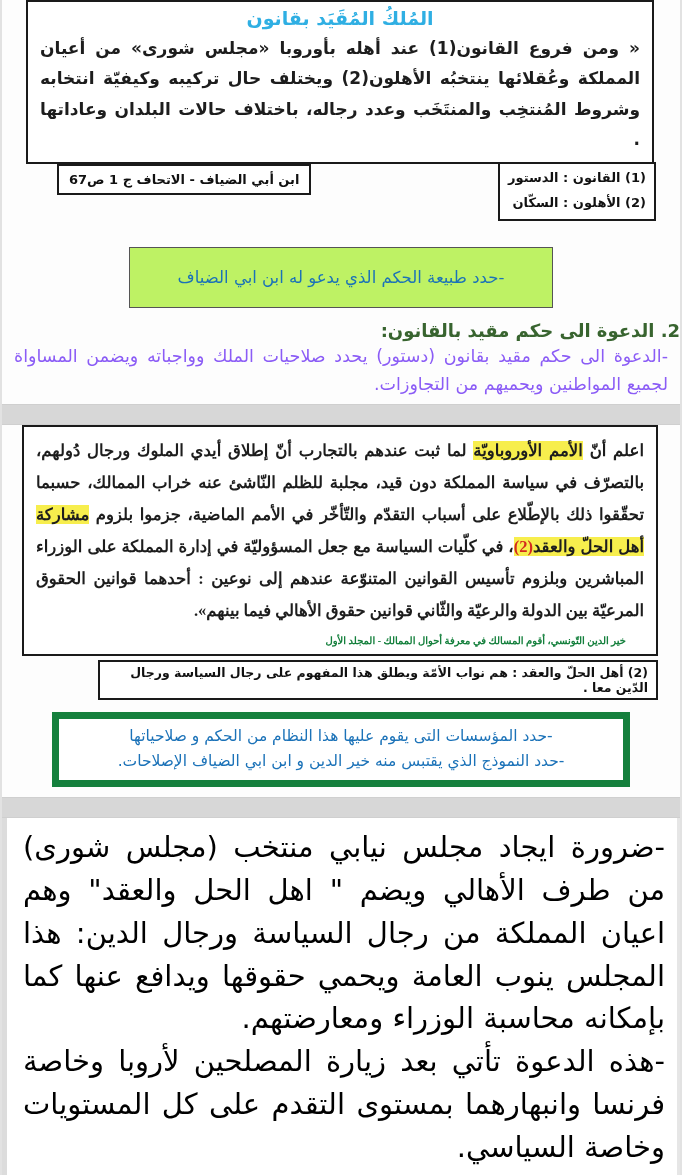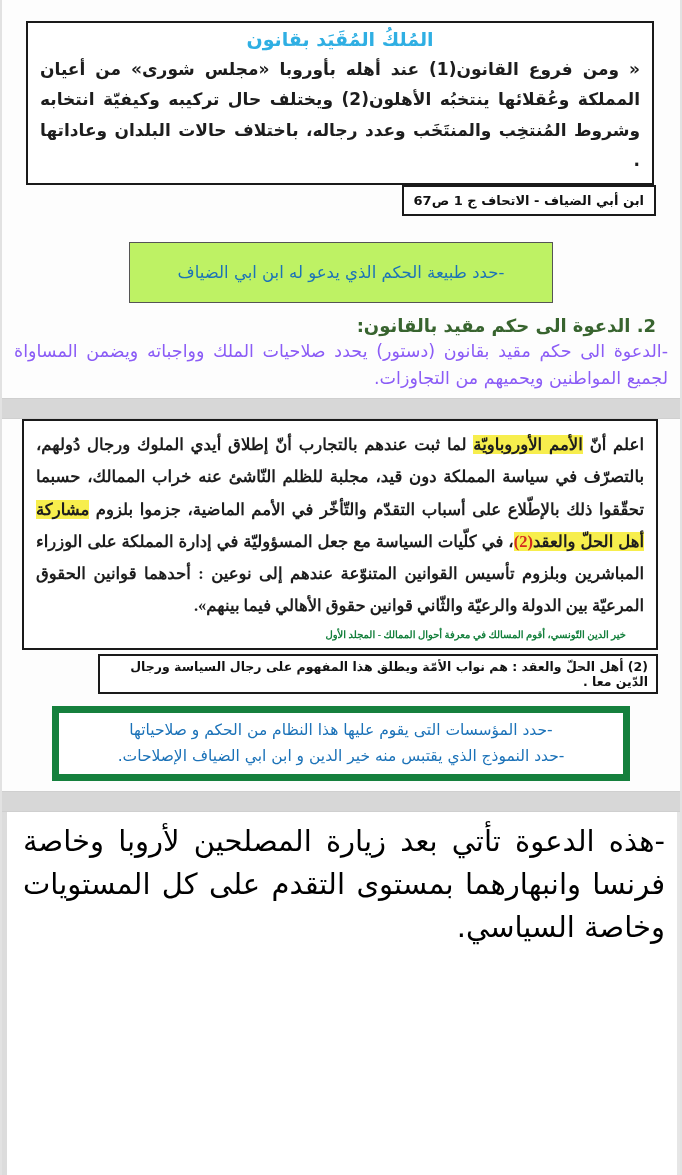--- a/index.html
+++ b/index.html
@@ -17,21 +17,21 @@
     font-family:"DejaVu Sans","Liberation Sans",sans-serif;
     direction:rtl;
   }
   .page{
     width:682px;height:1175px;background:#fdfdfd;
     overflow:hidden;position:relative;
     border-left:2px solid #e2e2e2;border-right:2px solid #e2e2e2;
   }
   
   .quote1{
-    margin:21px 26px 0 24px;
+    margin:0 26px 0 24px;
     border:2px solid var(--border-dark);
     padding:3px 12px 8px 12px;
     background:#fff;
   }
   .q1-title{
     text-align:center;color:var(--title-blue);
     font-weight:bold;font-size:19px;padding:2px 0 4px;
   }
   .q1-body{
     font-size:17px;font-weight:600;color:#1d1d1d;
@@ -53,21 +53,21 @@
     margin-top:2px;
   }
   
   .task1{
     width:424px;margin:26px auto 0;border:1px solid #555;
     padding:20px 8px;text-align:center;
     color:var(--task-blue);font-size:16.5px;background:#bef264;
   }
   
   .sec2-heading{
-    margin:12px 24px 0;color:var(--heading-green);
+    margin:12px 0 0;color:var(--heading-green);
     font-weight:bold;font-size:18px;
   }
   .sec2-body{
     margin:2px 12px 6px;font-size:17.5px;color:#8b5cf6;
     line-height:1.55;text-align:justify;
   }
   .band{height:21px;background:#d7d7d7;border-top:1px solid #cfcfcf;border-bottom:1px solid #cfcfcf;}
   
   .quote2{
     margin:0 22px 0 20px;border:2px solid var(--border-dark);
@@ -108,20 +108,24 @@
 <body>
 
 <div class="page">
 
   <div class="quote1">
     <div class="q1-title">المُلكُ المُقَيَد بقانون</div>
     <div class="q1-body">« ومن فروع القانون(1) عند أهله بأوروبا «مجلس شورى» من أعيان المملكة وعُقلائها ينتخبُه الأهلون(2) ويختلف حال تركيبه وكيفيّة انتخابه وشروط المُنتخِب والمنتَخَب وعدد رجاله، باختلاف حالات البلدان وعاداتها .</div>
   </div>
 
   <div class="refs-row">
+    <div class="fnbox1">
+      <div>(1) القانون : الدستور</div>
+      <div>(2) الأهلون : السكّان</div>
+    </div>
     <div class="srcbox">ابن أبي الضياف - الاتحاف ج 1 ص67</div>
   </div>
 
   <div class="task1">-حدد طبيعة الحكم الذي يدعو له ابن ابي الضياف</div>
 
   <div class="sec2-heading">2. الدعوة الى حكم مقيد بالقانون:</div>
   <div class="sec2-body">-الدعوة الى حكم مقيد بقانون (دستور) يحدد صلاحيات الملك وواجباته ويضمن المساواة لجميع المواطنين ويحميهم من التجاوزات.</div>
 
   <div class="band"></div>
 
@@ -133,16 +137,17 @@
   <div class="fnbox2">(2) أهل الحلّ والعقد : هم نواب الأمّة ويطلق هذا المفهوم على رجال السياسة ورجال الدّين معا .</div>
 
   <div class="task2">
     <div>-حدد المؤسسات التى يقوم عليها هذا النظام من الحكم و صلاحياتها</div>
     <div>-حدد النموذج الذي يقتبس منه خير الدين و ابن ابي الضياف الإصلاحات.</div>
   </div>
 
   <div class="band"></div>
 
   <div class="answer-wrap">
+    <div class="answer-par">-ضرورة ايجاد مجلس نيابي منتخب (مجلس شورى) من طرف الأهالي ويضم " اهل الحل والعقد" وهم اعيان المملكة من رجال السياسة ورجال الدين: هذا المجلس ينوب العامة ويحمي حقوقها ويدافع عنها كما بإمكانه محاسبة الوزراء ومعارضتهم.</div>
     <div class="answer-par">-هذه الدعوة تأتي بعد زيارة المصلحين لأروبا وخاصة فرنسا وانبهارهما بمستوى التقدم على كل المستويات وخاصة السياسي.</div>
   </div>
 
 </div>
 
 </body></html>

